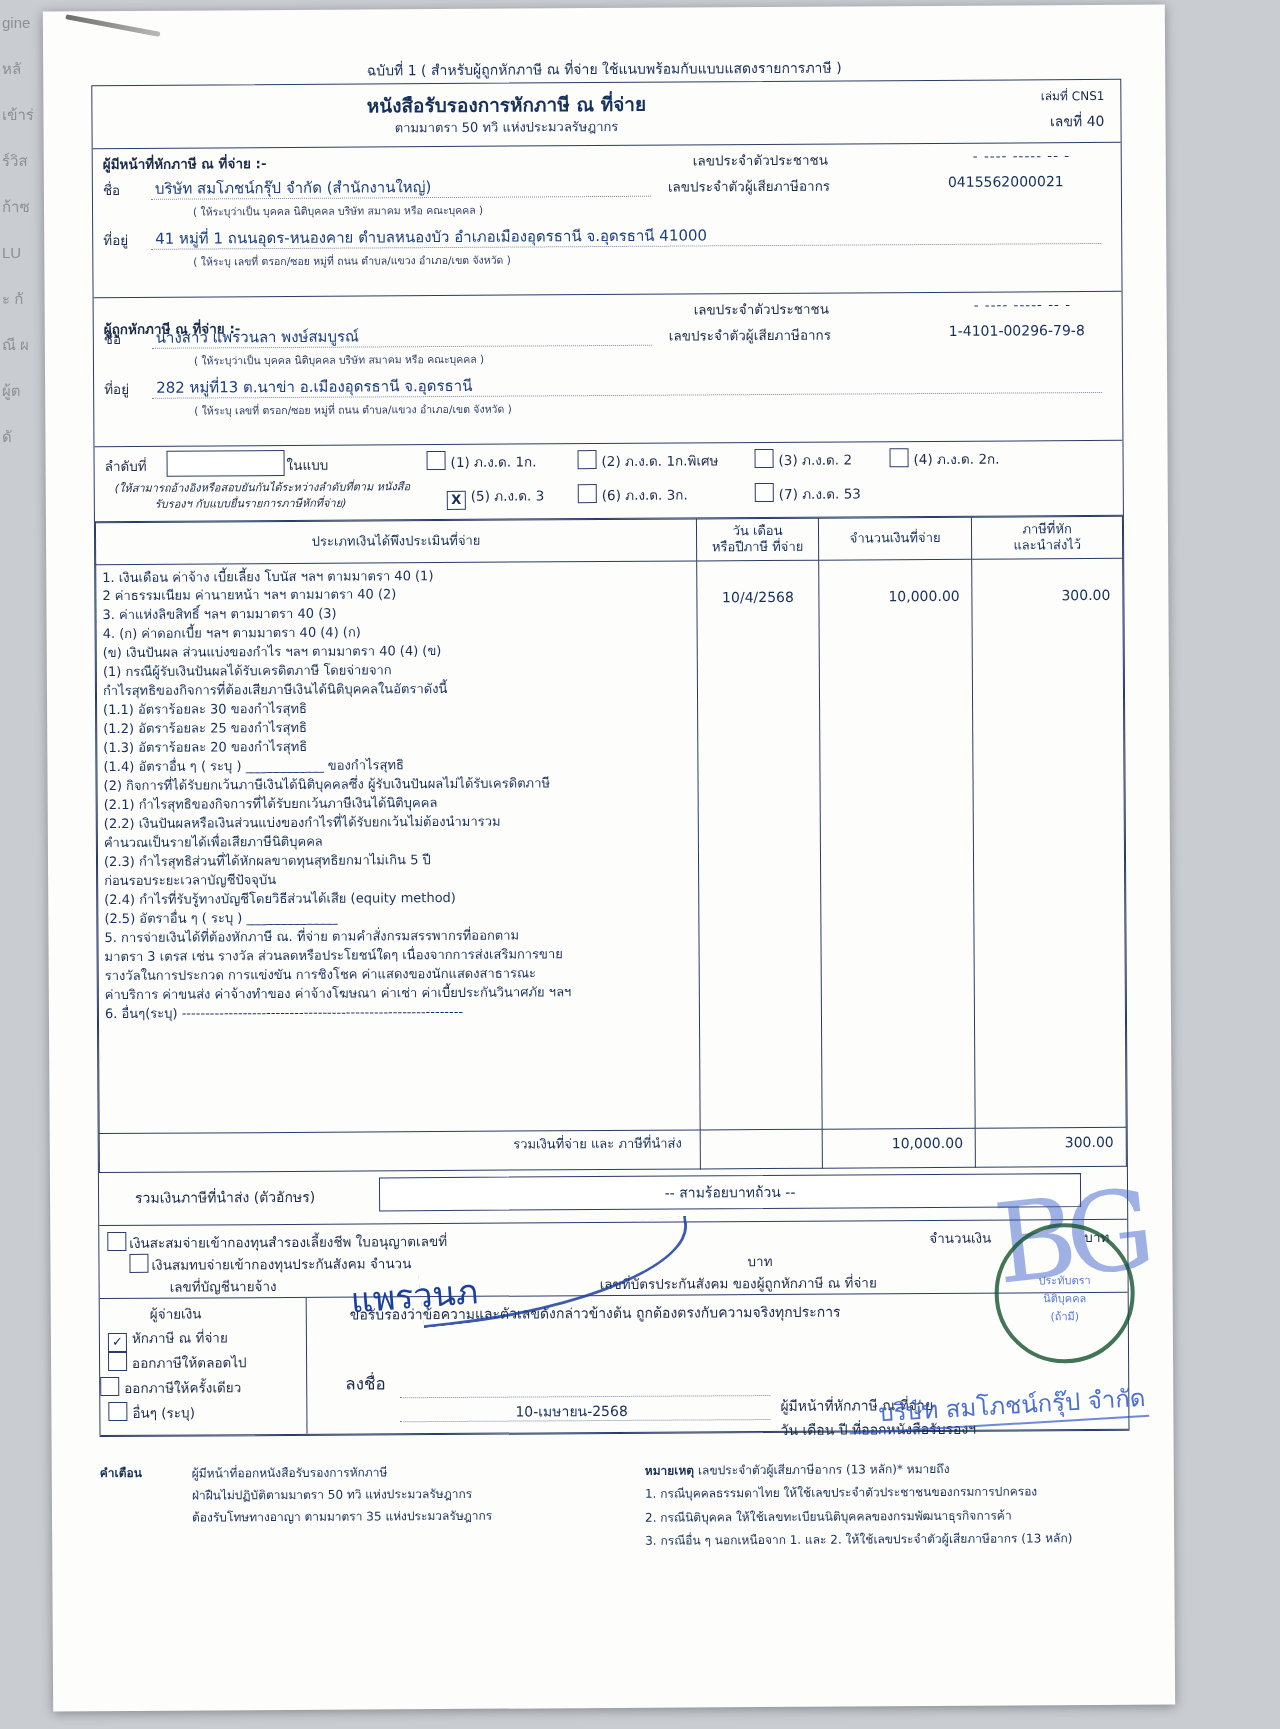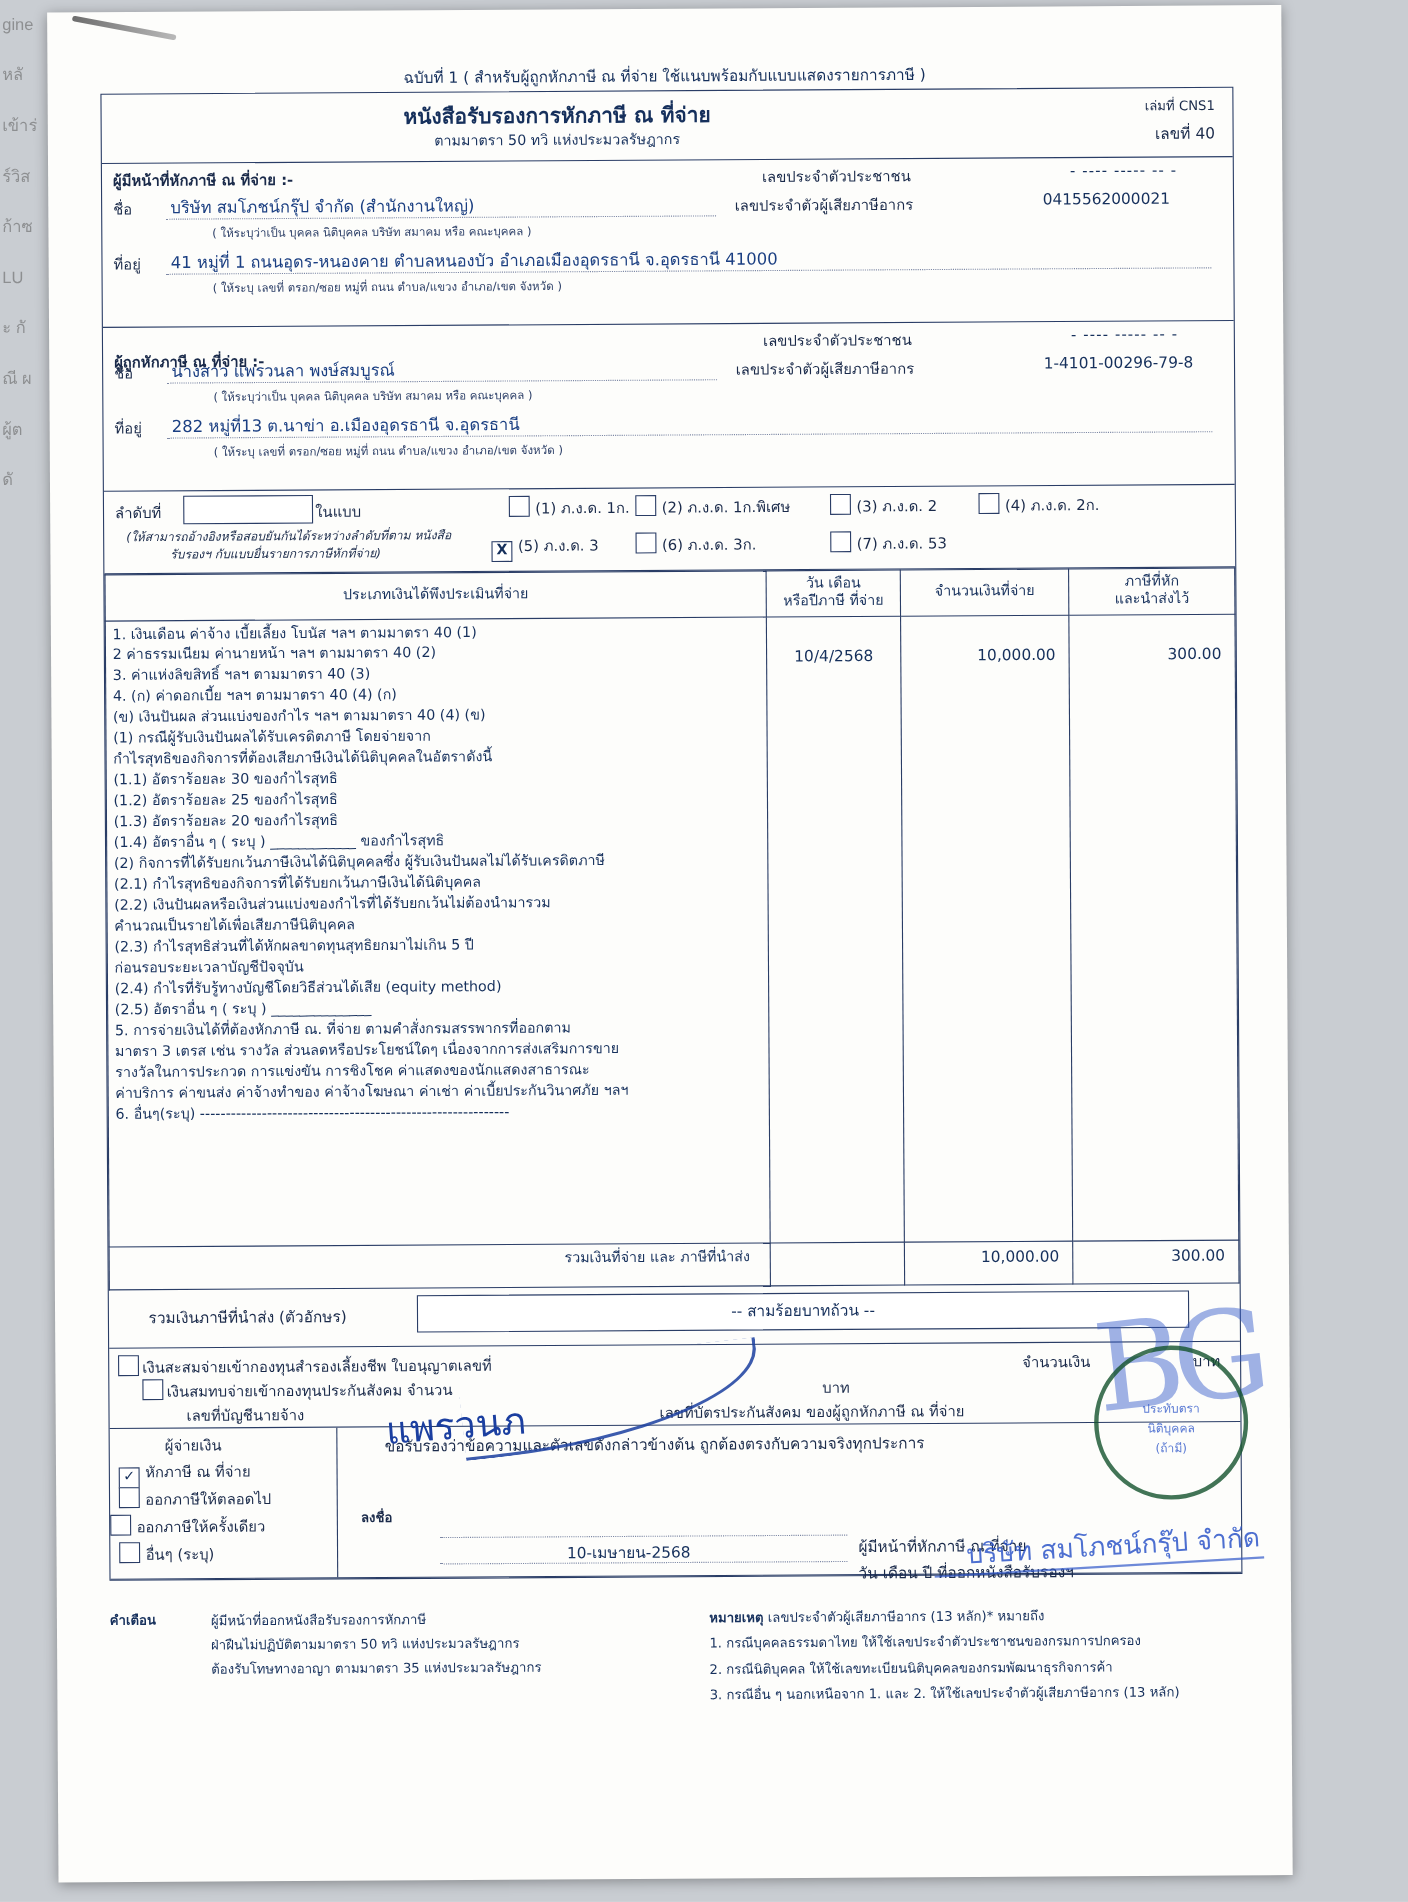--- a/index.html
+++ b/index.html
@@ -197,21 +197,21 @@
 
     <div class="sec cbrow">
       <div class="lbl" style="left:10px;top:8px;">ลำดับที่</div>
       <div style="position:absolute;left:72px;top:4px;width:116px;height:24px;border:1px solid #2a3d66;background:#fff;">
         <span></span>
       </div>
       <div class="lbl" style="left:192px;top:8px;">ในแบบ</div>
       <div class="lbl tiny" style="left:20px;top:32px;font-style:italic;">(ให้สามารถอ้างอิงหรือสอบยันกันได้ระหว่างลำดับที่ตาม หนังสือ</div>
       <div class="lbl tiny" style="left:60px;top:48px;font-style:italic;">รับรองฯ กับแบบยื่นรายการภาษีหักที่จ่าย)</div>
 
-      <div class="lbl" style="left:368px;top:6px;"><span class="cb"></span><span>(1) ภ.ง.ด. 1ก.</span></div>
+      <div class="lbl" style="left:332px;top:6px;"><span class="cb"></span><span>(1) ภ.ง.ด. 1ก.</span></div>
       <div class="lbl" style="left:483px;top:6px;"><span class="cb"></span><span>(2) ภ.ง.ด. 1ก.พิเศษ</span></div>
       <div class="lbl" style="left:660px;top:6px;"><span class="cb"></span><span>(3) ภ.ง.ด. 2</span></div>
       <div class="lbl" style="left:795px;top:6px;"><span class="cb"></span><span>(4) ภ.ง.ด. 2ก.</span></div>
 
       <div class="lbl" style="left:352px;top:40px;"><span class="cb">X</span><span>(5) ภ.ง.ด. 3</span></div>
       <div class="lbl" style="left:483px;top:40px;"><span class="cb"></span><span>(6) ภ.ง.ด. 3ก.</span></div>
       <div class="lbl" style="left:660px;top:40px;"><span class="cb"></span><span>(7) ภ.ง.ด. 53</span></div>
     </div>
 
     <table class="main">
@@ -298,21 +298,21 @@
     <div class="sec" style="height:136px;position:relative;">
       <div style="position:absolute;left:0;top:0;width:206px;height:136px;border-right:1px solid #2a3d66;">
         <div class="lbl" style="left:6px;top:4px;margin-left:44px;">ผู้จ่ายเงิน</div>
         <div class="lbl" style="left:8px;top:28px;"><span class="cb">✓</span><span>หักภาษี  ณ  ที่จ่าย</span></div>
         <div class="lbl" style="left:8px;top:53px;"><span class="cb"></span><span>ออกภาษีให้ตลอดไป</span></div>
         <div class="lbl" style="left:0;top:78px;font-family:Liberation Mono, monospace;"><span class="cb"></span><span>ออกภาษีให้ครั้งเดียว</span></div>
         <div class="lbl" style="left:8px;top:103px;"><span class="cb"></span><span>อื่นๆ (ระบุ)</span></div>
       </div>
 
       <div class="lbl" style="left:250px;top:6px;font-size:14px;">ขอรับรองว่าข้อความและตัวเลขดังกล่าวข้างต้น ถูกต้องตรงกับความจริงทุกประการ</div>
-      <div class="lbl" style="left:228px;top:72px;font-size:12px;font-weight:bold;">ลงชื่อ</div>
+      <div class="lbl" style="left:245px;top:72px;font-size:17px;">ลงชื่อ</div>
       <div class="field-line" style="left:300px;top:100px;width:370px;"></div>
       <div class="field-line" style="left:300px;top:124px;width:370px;"></div>
       <div class="lbl ink" style="left:415px;top:104px;font-size:14px;">10-เมษายน-2568</div>
       <div class="lbl" style="left:680px;top:100px;font-size:14px;">ผู้มีหน้าที่หักภาษี ณ ที่จ่าย</div>
       <div class="lbl" style="left:680px;top:124px;font-size:14px;">วัน เดือน ปี  ที่ออกหนังสือรับรองฯ</div>
     </div>
   </div>
 
   <div class="stamp-big">BG</div>
   <div class="sig-stroke"></div>

